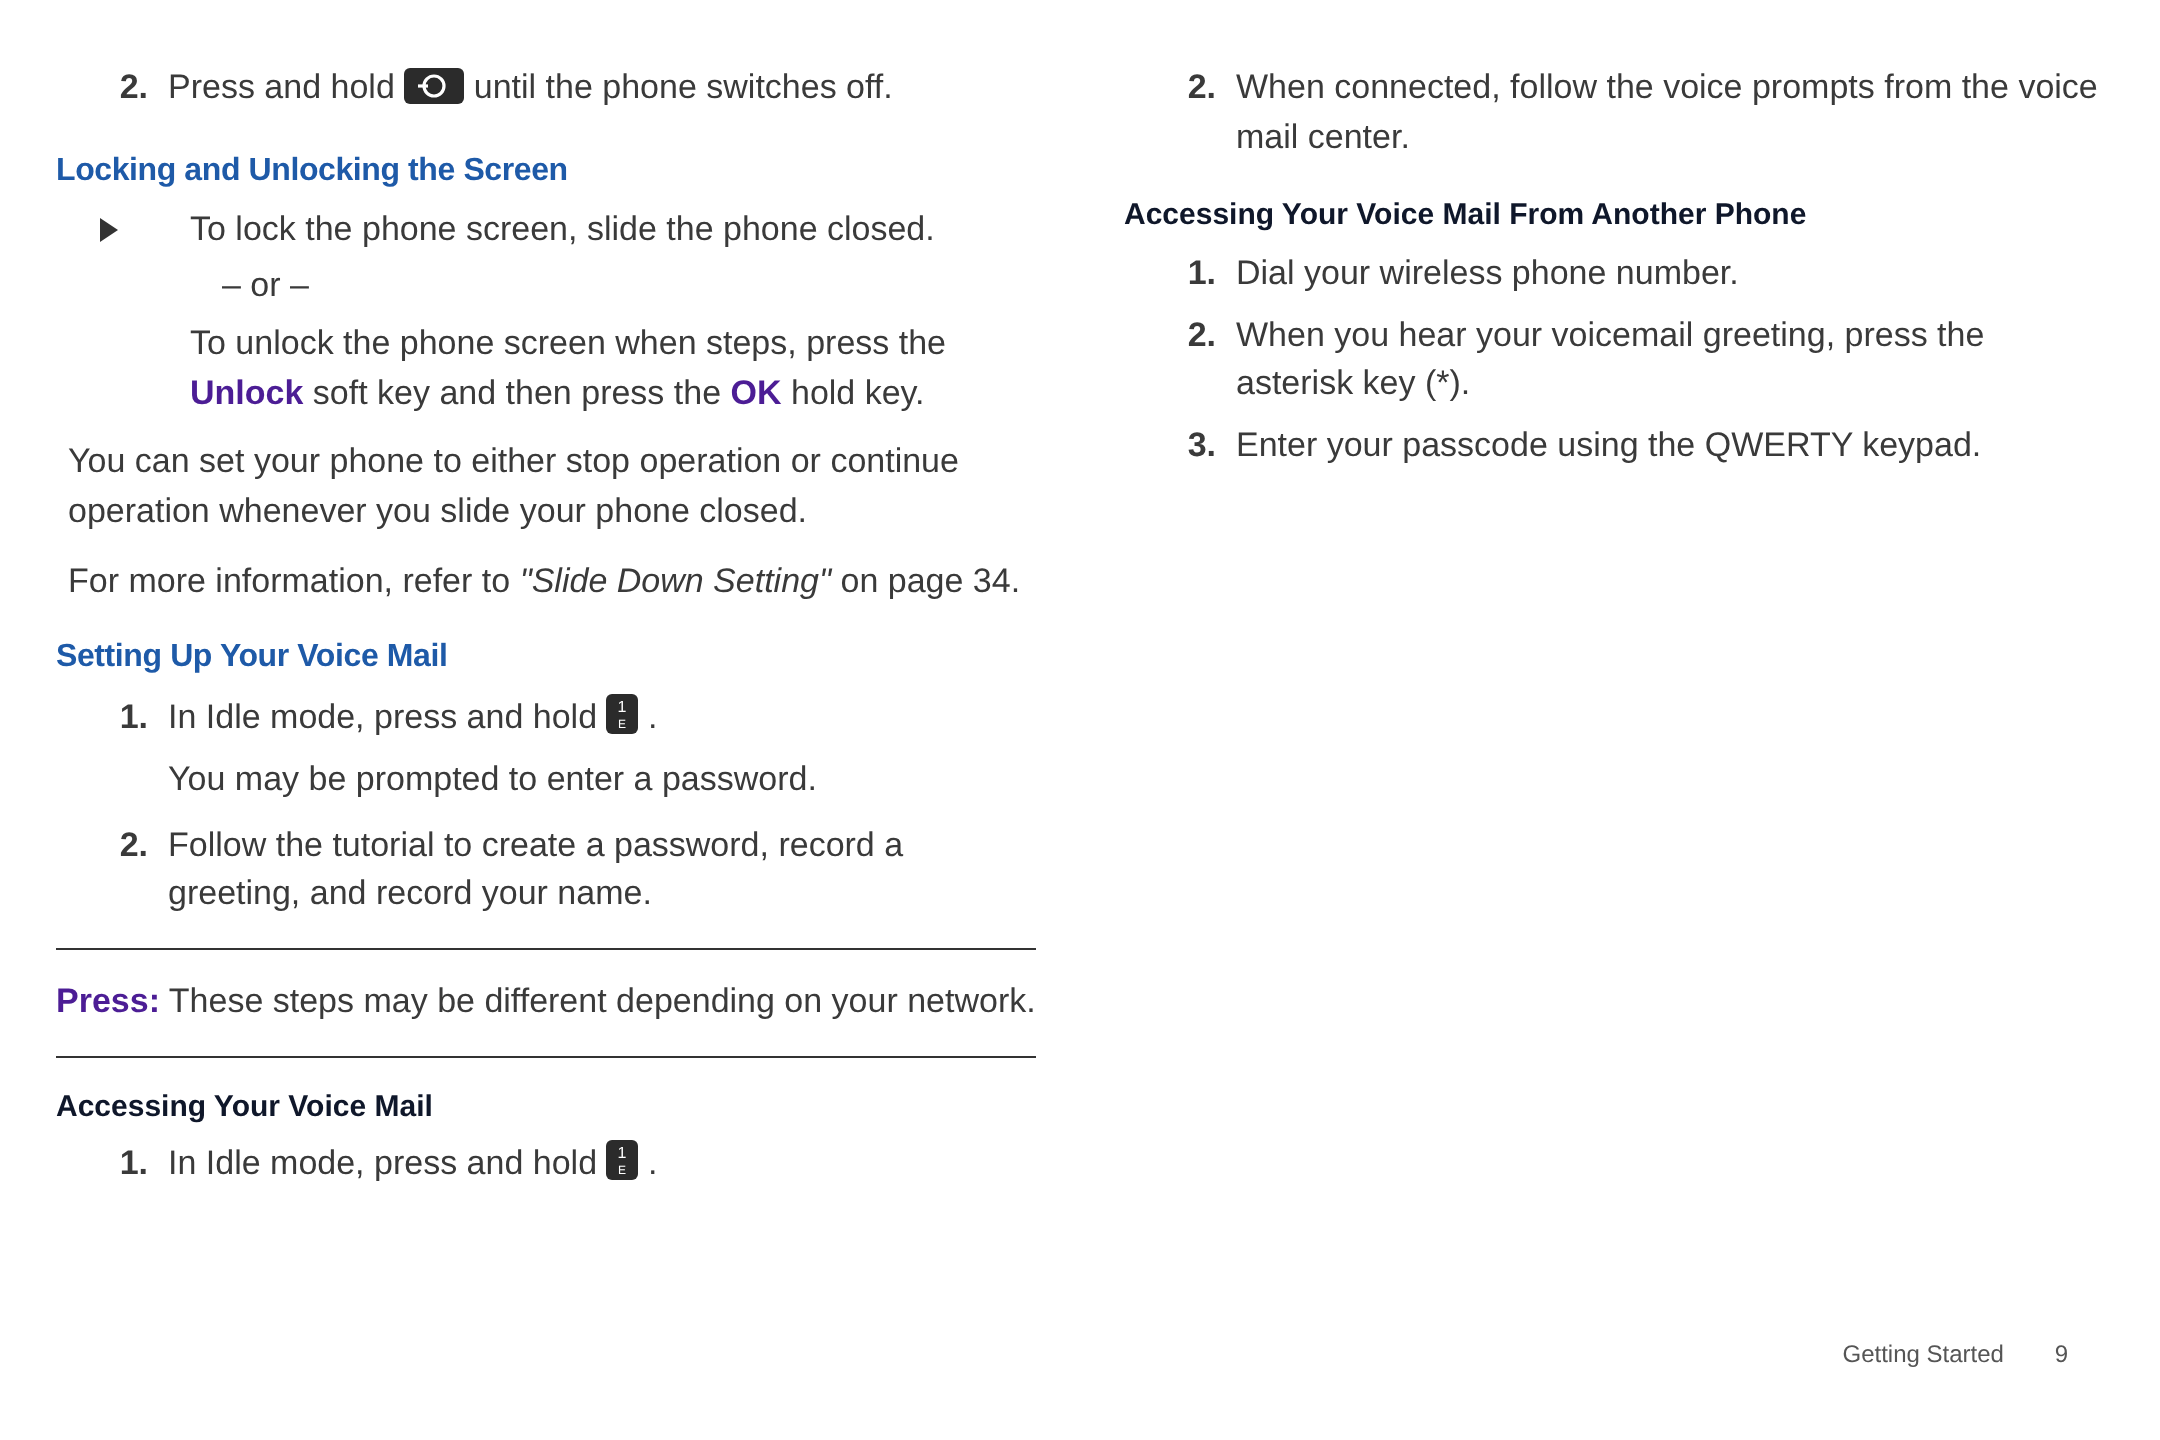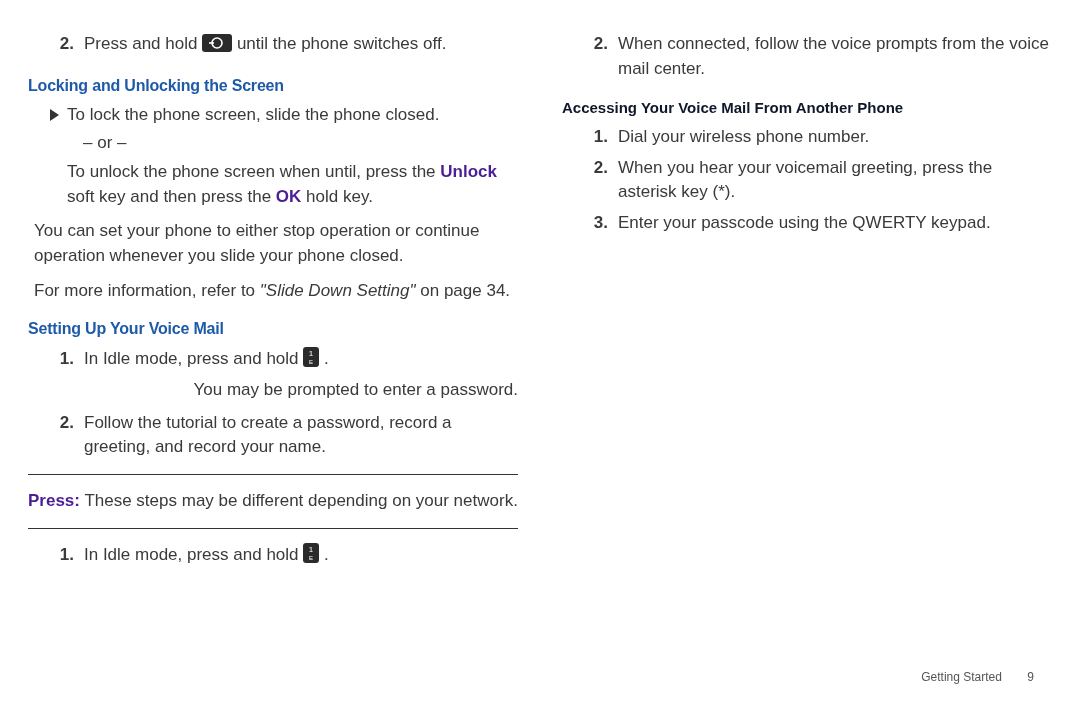--- a/index.html
+++ b/index.html
@@ -50,20 +50,21 @@
     font-weight: bold;
     padding-right: 10px;
     flex: 0 0 auto;
   }
   .ol-body {
     flex: 1 1 auto;
   }
   .bullet-row {
     display: flex;
     margin: 4px 0;
+    gap: 28px;
   }
   .tri {
     width: 0; height: 0;
     border-top: 6px solid transparent;
     border-bottom: 6px solid transparent;
     border-left: 9px solid #333;
     margin: 6px 8px 0 22px;
     flex: 0 0 auto;
   }
   .bullet-body { flex: 1 1 auto; }
@@ -114,21 +115,21 @@
     </div>
 
     <div class="h2">Locking and Unlocking the Screen</div>
 
     <div class="bullet-row">
       <div class="tri"></div>
       <div class="bullet-body">
         <div>To lock the phone screen, slide the phone closed.</div>
         <div style="margin:4px 0 4px 16px;">– or –</div>
         <div>
-          <span>To unlock the phone screen when until, press the </span><b>Unlock</b><span> soft key and then press the </span><b>OK</b><span> hold key.</span>
+          <span>To unlock the phone screen when steps, press the </span><b>Unlock</b><span> soft key and then press the </span><b>OK</b><span> hold key.</span>
         </div>
       </div>
     </div>
 
     <div class="para" style="margin-left:6px;">You can set your phone to either stop operation or continue operation whenever you slide your phone closed.</div>
 
     <div class="para" style="margin-left:6px;">
       <span>For more information, refer to </span><i class="ref">"Slide Down Setting"</i><span>  on page 34.</span>
     </div>
 
@@ -139,35 +140,36 @@
       <div class="ol-body">
         <span>In Idle mode, press and hold </span>
         <span class="icon-key">
           <svg width="16" height="20">
               <rect x="0" y="0" width="16" height="20" rx="3" fill="#2b2b2b"></rect>
               <text x="8" y="9" font-size="8" fill="#fff" text-anchor="middle" font-family="Arial">1</text>
               <text x="8" y="17" font-size="6" fill="#fff" text-anchor="middle" font-family="Arial">E</text>
             </svg>
         </span>
         <span>.</span>
-        <div style="margin-top:4px;text-align:right;">You may be prompted to enter a password.</div>
+        <div style="margin-top:4px;">You may be prompted to enter a password.</div>
       </div>
     </div>
 
     <div class="ol-row" style="margin-top:8px;">
       <div class="ol-num">2.</div>
       <div class="ol-body">Follow the tutorial to create a password, record a greeting, and record your name.</div>
     </div>
 
     <hr class="sep">
     <div>
       <b>Press:</b><span> These steps may be different depending on your network.</span>
     </div>
     <hr class="sep">
 
+    <div class="h3">Accessing Your Voice Mail</div>
 
     <div class="ol-row">
       <div class="ol-num">1.</div>
       <div class="ol-body">
         <span>In Idle mode, press and hold </span>
         <span class="icon-key">
           <svg width="16" height="20">
               <rect x="0" y="0" width="16" height="20" rx="3" fill="#2b2b2b"></rect>
               <text x="8" y="9" font-size="8" fill="#fff" text-anchor="middle" font-family="Arial">1</text>
               <text x="8" y="17" font-size="6" fill="#fff" text-anchor="middle" font-family="Arial">E</text>

